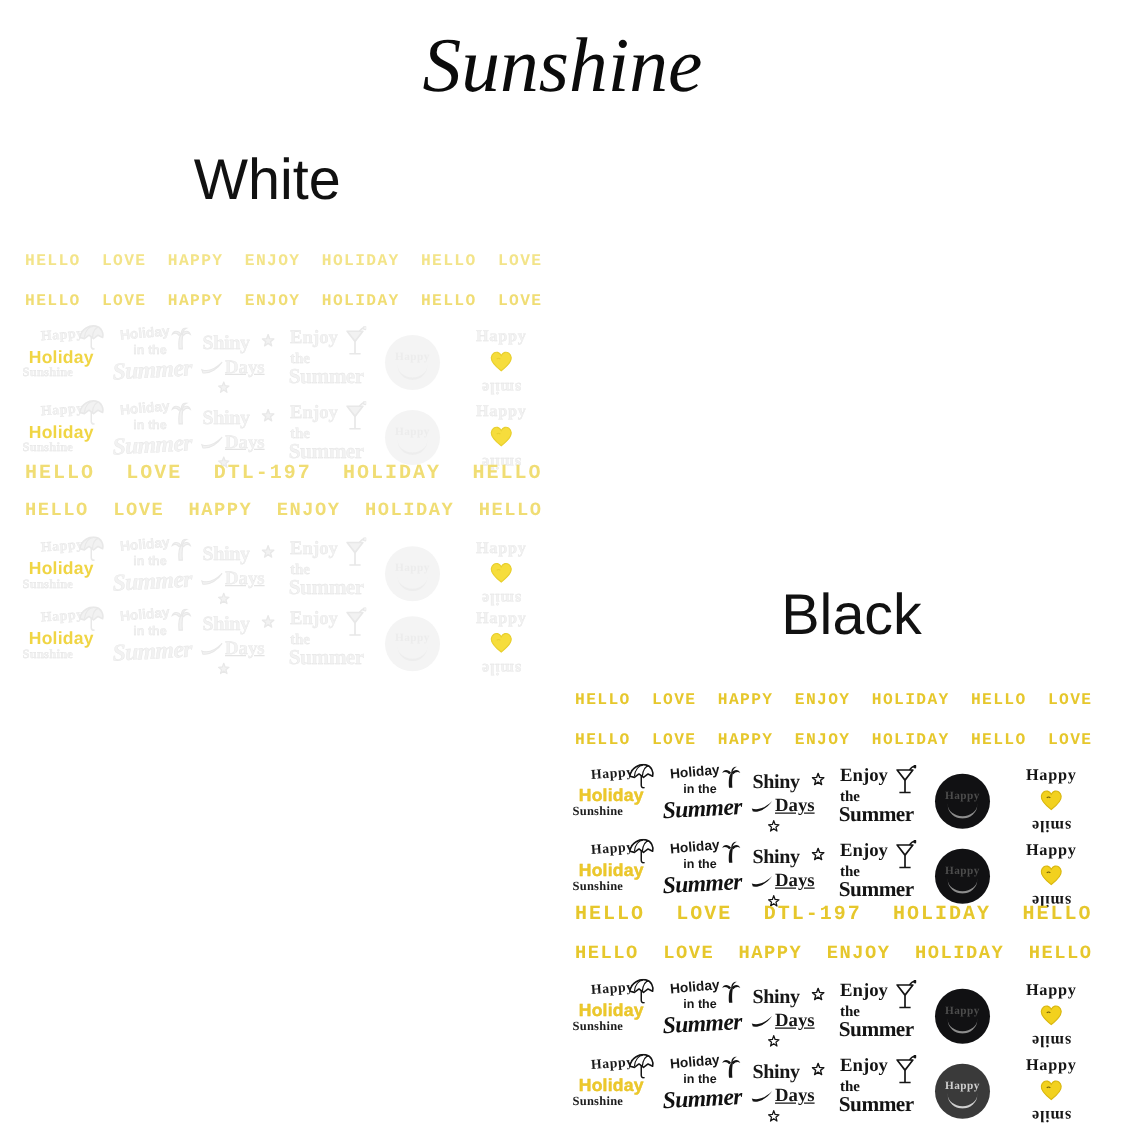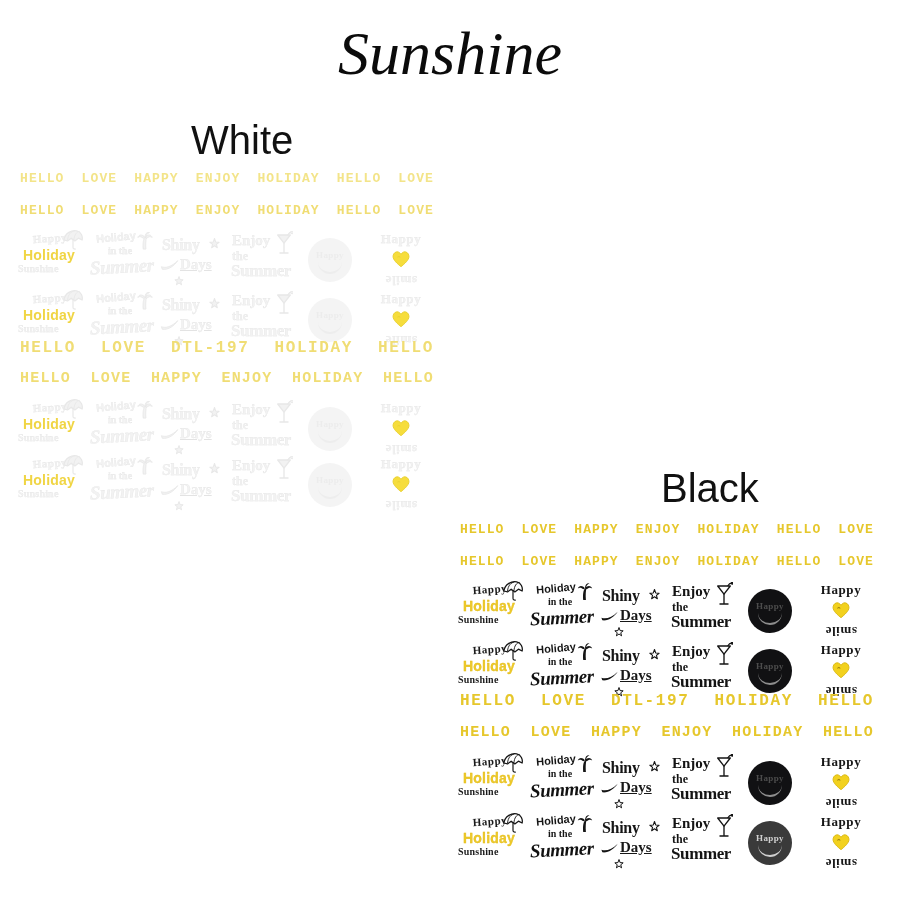--- a/index.html
+++ b/index.html
@@ -20,33 +20,33 @@
     font-family:"Liberation Serif", serif;
     font-style:italic;
     font-size:62px;
     line-height:1;
     color:#0b0b0b;
     letter-spacing:0px;
   }
   .variant-label{
     position:absolute;
     font-family:"Liberation Sans", sans-serif;
-    font-size:40px;
+    font-size:46px;
     line-height:1;
     color:#111;
     font-weight:400;
-    margin-left:36px;
   }
   .label-white{ left:155px; top:120px; }
   .label-black{ left:625px; top:468px; }
 
   
   .sheet{
     position:absolute;
     background:#ffffff;
+    margin-top:30px;
   }
   .sheet-white{ left:8px; top:168px; width:438px; height:340px; }
   .sheet-black{ left:448px; top:515px; width:438px; height:348px; }
 
   
   .wordrow{
     position:absolute;
     left:0; width:100%;
     display:flex;
     align-items:center;
@@ -120,21 +120,21 @@
   .s2 .curve{
     position:absolute; left:4px; top:1px; width:48px; height:14px;
     font-family:"Liberation Sans", sans-serif;
     font-weight:700; font-size:11px; color:#161616;
     text-align:center;
     transform:rotate(-5deg);
   }
   .s2 .inthe{
     position:absolute; left:10px; top:15px; width:44px;
     text-align:center;
-    font-family:Liberation Serif, serif;
+    font-family:Liberation Sans, sans-serif;
     font-weight:700; font-size:10px; color:#161616;
   }
   .s2 .summer{
     position:absolute; left:2px; top:26px; width:62px;
     text-align:center;
     font-family:"Liberation Serif", serif;
     font-style:italic; font-weight:700; font-size:19px;
     color:#111;
     letter-spacing:-0.5px;
     transform:rotate(-3deg);

